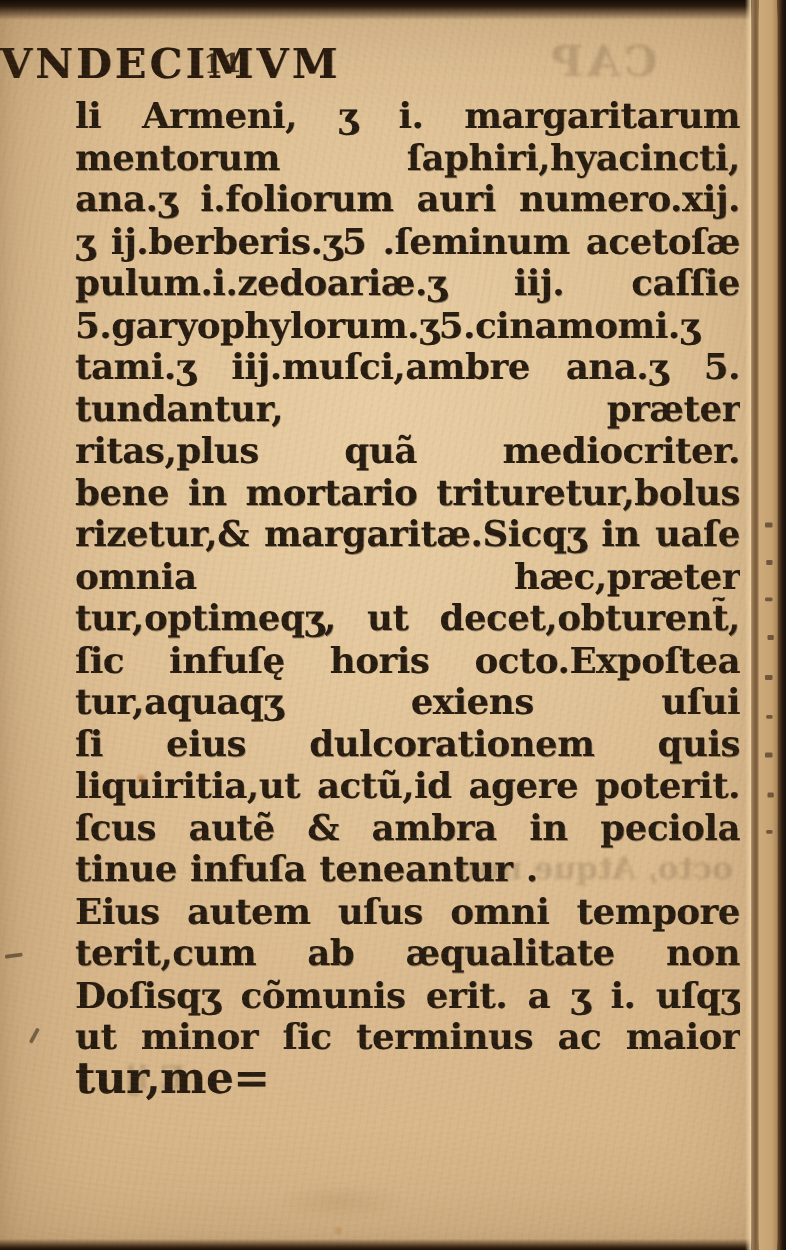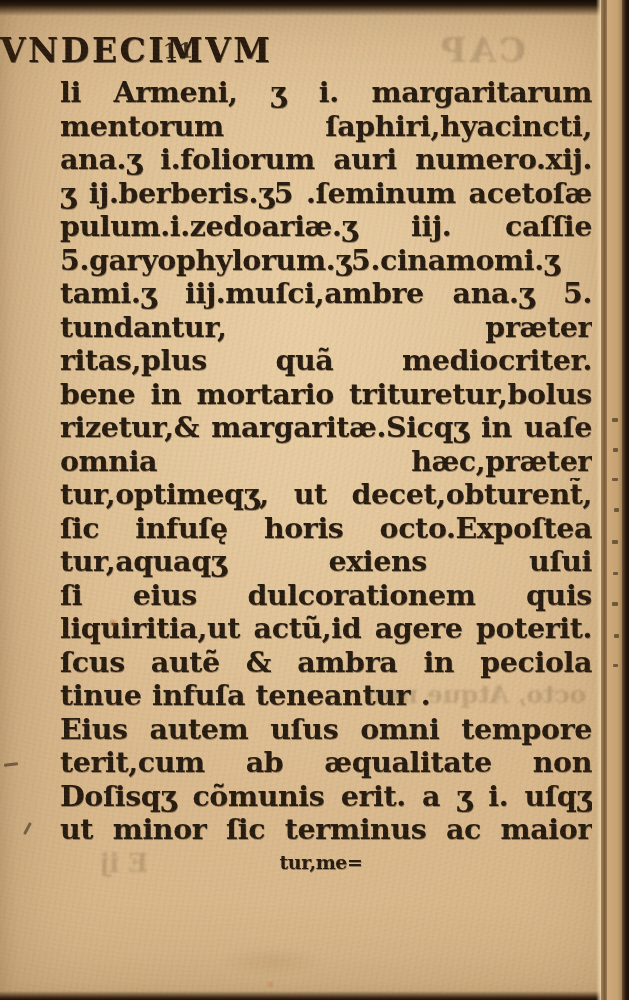--- a/index.html
+++ b/index.html
@@ -60,22 +60,22 @@
     position:absolute;left:60px;top:76px;width:532px;color:#261b10;
   }
   .tline{
     height:33.5px;line-height:33.5px;font-size:28.5px;font-weight:bold;
     letter-spacing:-0.4px;word-spacing:1px;overflow:hidden;
     text-align:justify;text-align-last:justify;
     text-shadow:0.5px 0.5px 0 rgba(38,25,13,.4);
   }
   .tline.nojust{text-align:center;text-align-last:left;}
   .catchword{
-    height:33.5px;line-height:33.5px;font-size:19px;font-weight:bold;
-    letter-spacing:-0.4px;color:#261b10;text-align:center;padding-right:10px;
+    height:33.5px;line-height:33.5px;font-size:35px;font-weight:bold;
+    letter-spacing:-0.4px;color:#261b10;text-align:left;padding-right:10px;
     text-shadow:0.5px 0.5px 0 rgba(38,25,13,.4);
   }
   .stain{position:absolute;border-radius:50%;pointer-events:none;}
   .stain1{left:108px;top:618px;width:10px;height:10px;
     background:radial-gradient(circle,rgba(168,94,40,.6),rgba(168,94,40,0) 70%);}
   .stain2{left:225px;top:948px;width:95px;height:26px;border-radius:45%;
     background:radial-gradient(ellipse,rgba(140,90,50,.12),rgba(140,90,50,0) 75%);filter:blur(2px);}
   .stain3{left:266px;top:980px;width:9px;height:9px;
     background:radial-gradient(circle,rgba(190,110,50,.4),rgba(190,110,50,0) 70%);}
   .margin-mark{position:absolute;background:rgba(30,20,10,.5);border-radius:1px;}

